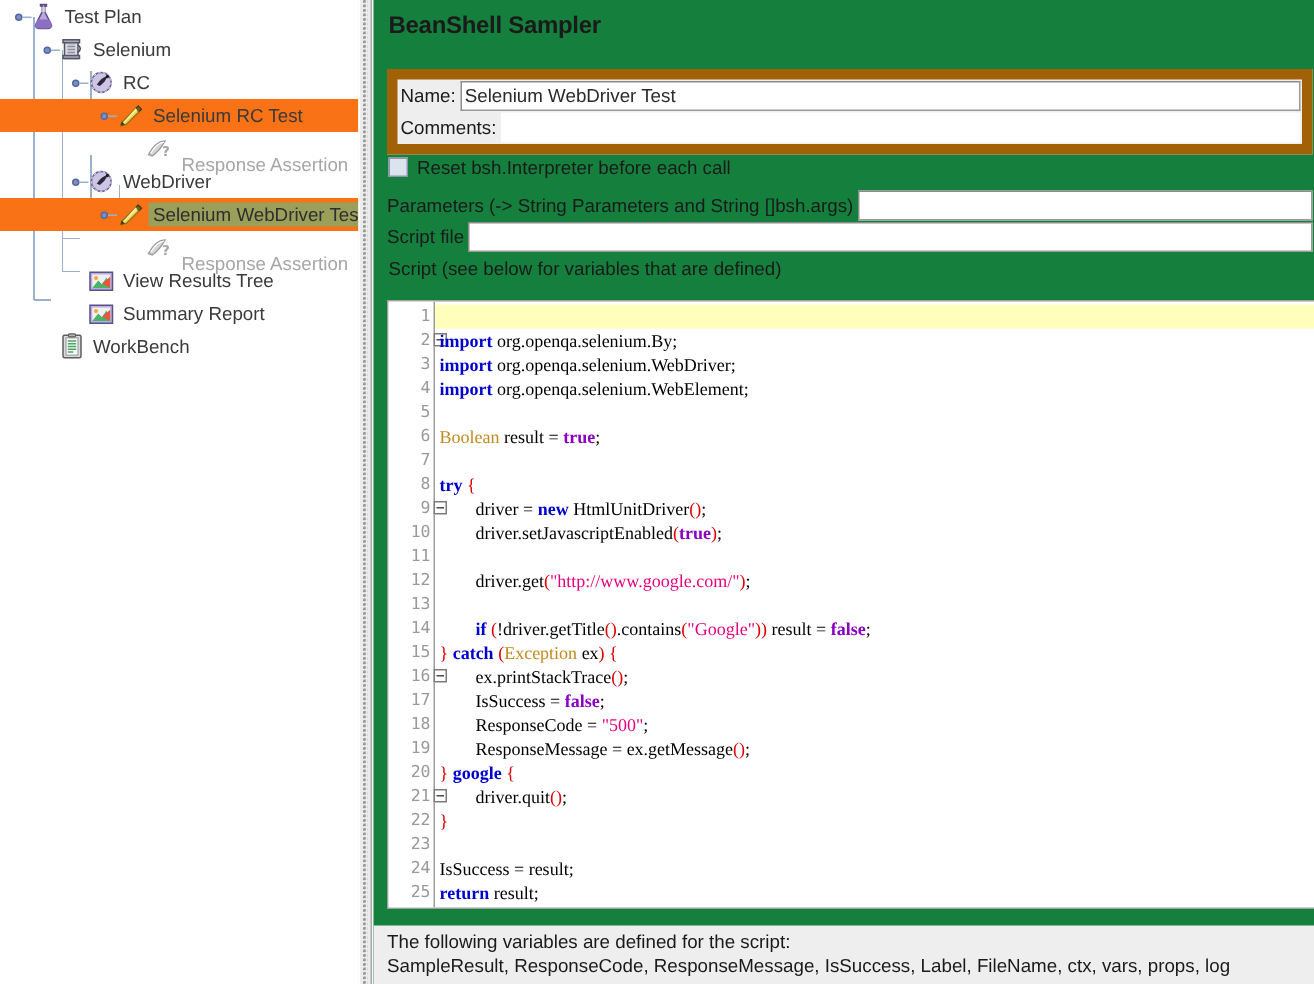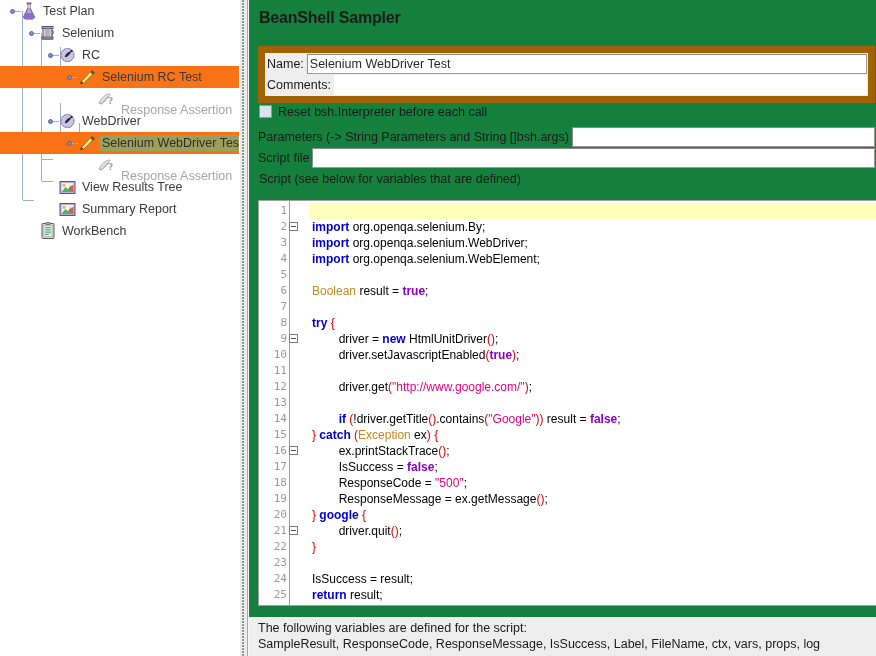--- a/index.html
+++ b/index.html
@@ -262,26 +262,25 @@
   }
   .code {
     flex: 1 1 auto;
     padding: 2px 0 0 0;
     overflow: hidden;
     position: relative;
   }
   .cline {
     height: 16px;
     line-height: 16px;
-    font-family: Liberation Sans, sans-serif;
+    font-family: Liberation Serif, serif;
     font-size: 12px;
     white-space: pre;
     padding-left: 3px;
     color: #000000;
-    margin-left: 19px;
   }
   .cline.cur { background: #ffffbb; }
 
   .k  { color: #0000cc; font-weight: bold; }  
   .ty { color: #c08a1e; }                     
   .lit{ color: #8a00c2; font-weight: bold; }  
   .s  { color: #e4007f; }                     
   .p  { color: #dd0000; }                     
   .pl { color: #000000; }                     
 

